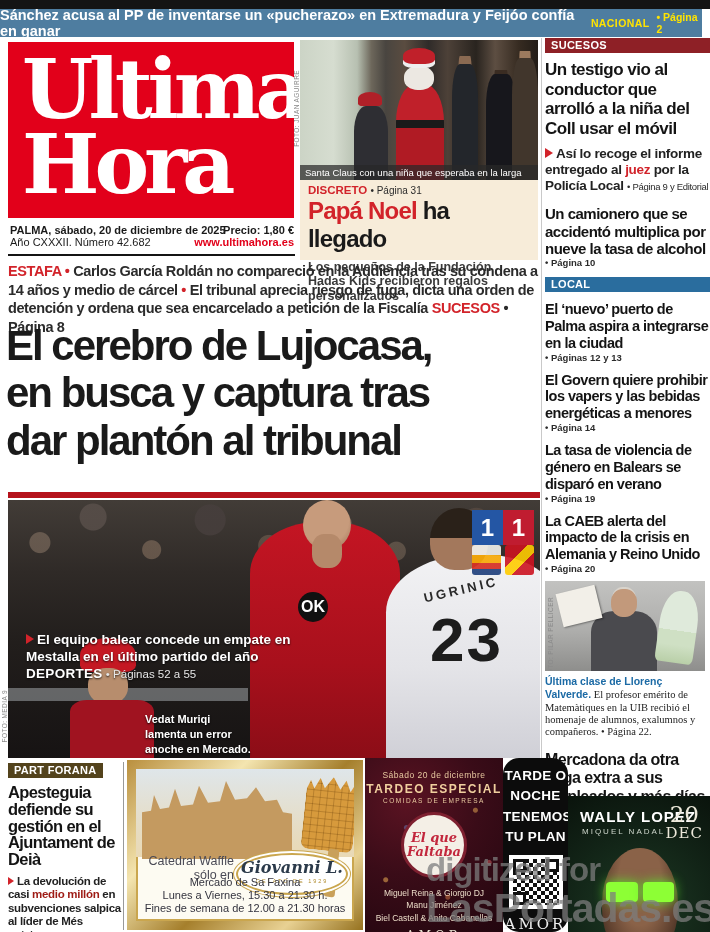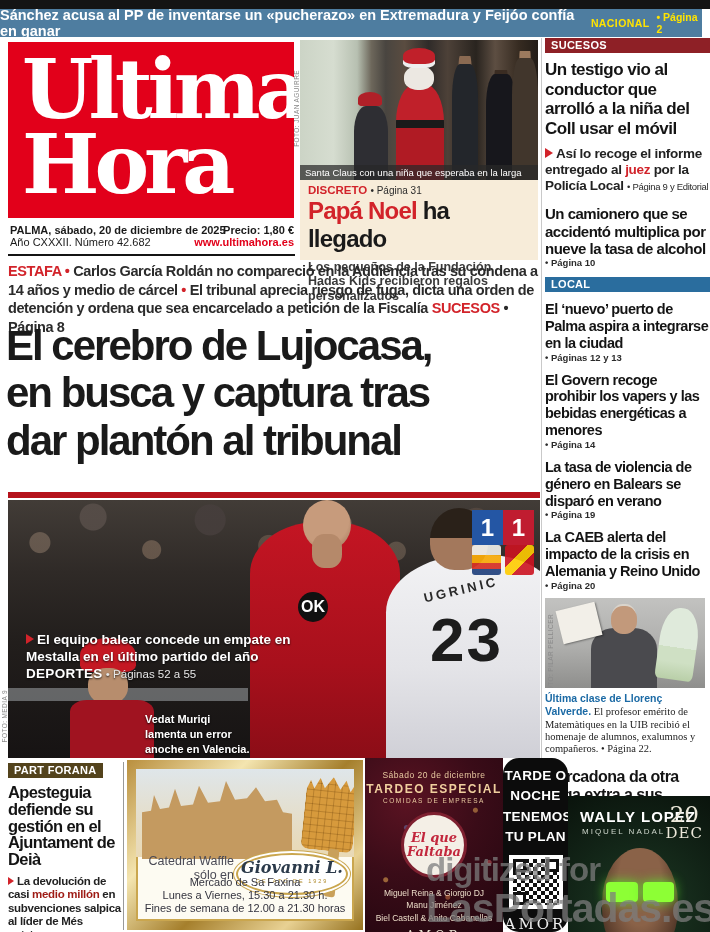--- a/index.html
+++ b/index.html
@@ -260,21 +260,21 @@
     <div class="rc-h1">Un testigo vio al conductor que arrolló a la niña del Coll usar el móvil</div>
     <div class="rc-deck">
       <span class="arrow"></span><span>Así lo recoge el informe entregado al </span><span class="red">juez</span><span> por la Policía Local </span><span class="rc-pg-inline">• Página 9 y Editorial</span>
     </div>
     <div class="rc-h2">Un camionero que se accidentó multiplica por nueve la tasa de alcohol</div>
     <div class="rc-pg">• Página 10</div>
     <div class="label-bar blue" style="margin-top:9px;">LOCAL</div>
 
     <div class="rc-h3">El ‘nuevo’ puerto de Palma aspira a integrarse en la ciudad</div>
     <div class="rc-pg">• Páginas 12 y 13</div>
-    <div class="rc-h3">El Govern recoge prohibir los vapers y las bebidas energéticas a menores</div>
+    <div class="rc-h3">El Govern quiere prohibir los vapers y las bebidas energéticas a menores</div>
     <div class="rc-pg">• Página 14</div>
     <div class="rc-h3">La tasa de violencia de género en Balears se disparó en verano</div>
     <div class="rc-pg">• Página 19</div>
     <div class="rc-h3">La CAEB alerta del impacto de la crisis en Alemania y Reino Unido</div>
     <div class="rc-pg">• Página 20</div>
 
     <div class="rc-photo">
       <div style="position:absolute;left:46px;top:30px;width:66px;height:60px;border-radius:35% 35% 0 0;background:#4a4a4e;"></div>
       <div style="position:absolute;left:66px;top:8px;width:26px;height:28px;border-radius:45%;background:#c2997b;box-shadow:0 -3px 0 -1px #d9d4cc;"></div>
       <div style="position:absolute;left:14px;top:8px;width:40px;height:34px;background:#f2efe8;transform:rotate(-14deg);box-shadow:1px 1px 2px rgba(0,0,0,.4);"></div>
@@ -327,21 +327,21 @@
       <div class="fan-hat"></div>
       <div class="fan-face"></div>
       <div class="fan-scarf"></div>
     </div>
     <div class="m-deck">
       <span class="arrow"></span><span>El equipo balear concede un empate en Mestalla en el último partido del año </span><span class="sec">DEPORTES</span><span class="pgs"> • Páginas 52 a 55</span>
     </div>
     <div class="m-cap">
       <div>Vedat Muriqi</div>
       <div>lamenta un error</div>
-      <div>anoche en Valencia.</div>
+      <div>anoche en Mercado.</div>
     </div>
   </div>
   <div class="abs vcredit match-credit" style="color:#8a8a8a;">FOTO: MEDIA 9</div>
 
   <div class="abs pf-col">
     <div class="label-bar pf-label">PART FORANA</div>
     <div class="pf-head">Apesteguia defiende su gestión en el Ajuntament de Deià</div>
     <div class="pf-deck">
       <span class="arrow" style="border-left-width:6px;border-top-width:4px;border-bottom-width:4px;"></span><span>La devolución de casi </span><span class="hl">medio millón</span><span> en subvenciones salpica al líder de Més</span>
     </div>

